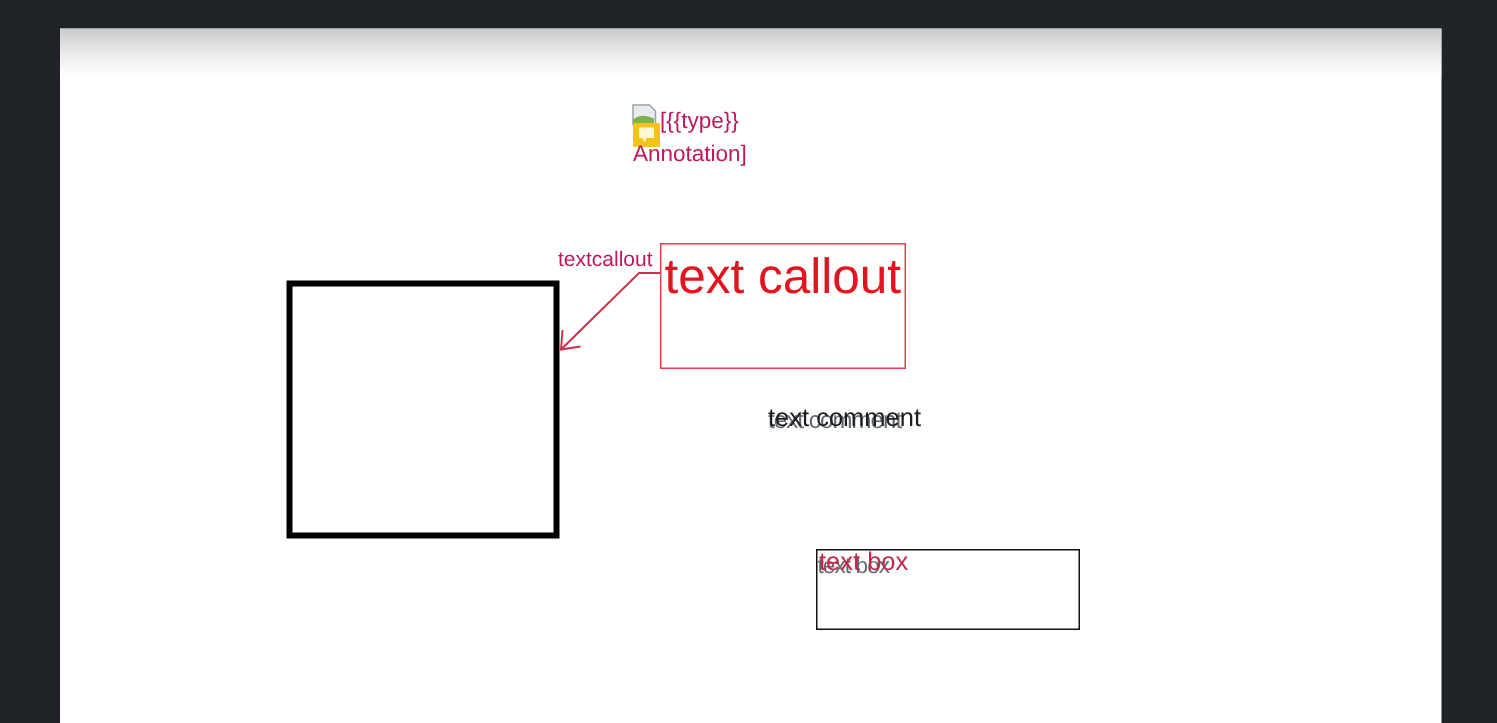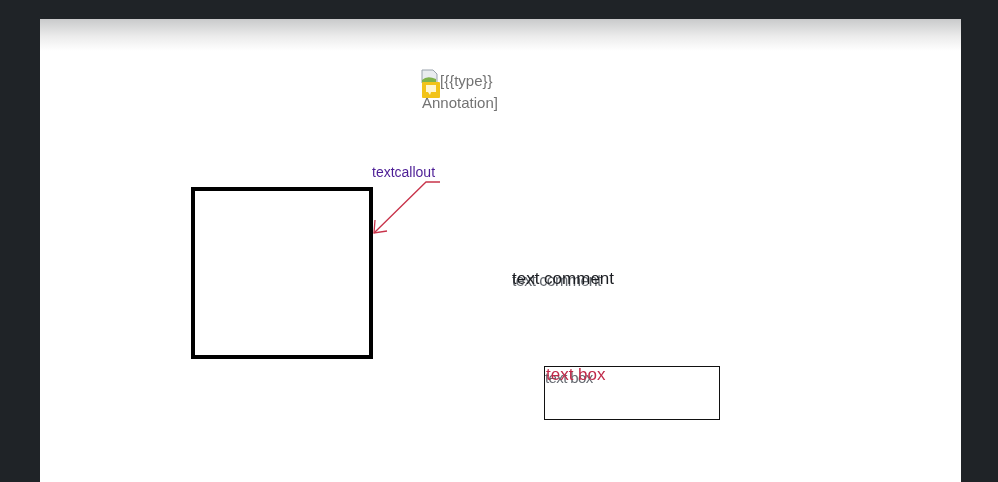--- a/index.html
+++ b/index.html
@@ -19,32 +19,32 @@
       position: absolute; left: 0; top: 0; right: 0; height: 32px;
       background: linear-gradient(to bottom, #c9cacb 0%, #ececec 55%, #ffffff 100%);
     }
     .abs { position: absolute; }
 
     
     .annot-wrap { left: 381px; top: 50px; width: 110px; }
     .annot-icon { position: absolute; left: 0; top: 0; width: 26px; height: 30px; }
     .annot-text {
       position: absolute; left: 1px; top: 1px; width: 100px;
-      font-size: 15px; line-height: 22px; color: #737373;
+      font-size: 15px; line-height: 22px; color: #be185d;
       text-indent: 18px;
     }
 
     
     .square {
       left: 151px; top: 168px; width: 174px; height: 164px;
       border: 4px solid #000;
     }
 
     
-    .callout-label { left: 332px; top: 145px; font-size: 14px; color: #4c1d95; }
+    .callout-label { left: 332px; top: 145px; font-size: 14px; color: #be185d; }
     .callout-box {
       left: 400px; top: 143px; width: 162px; height: 82px;
       border: 1px solid #d8434f;
     }
     .callout-text {
       position: absolute; left: 2px; top: 0px;
       font-size: 33px; line-height: 42px; color: #e4141e;
       width: 160px; white-space: normal;
     }
     .callout-svg { left: 0; top: 0; width: 921px; height: 480px; pointer-events: none; }
@@ -86,20 +86,23 @@
   </div>
 
   <div class="abs square"></div>
 
   <svg class="abs callout-svg" viewBox="0 0 921 480">
     <polyline points="400,163 386,163 334,214" fill="none" stroke="#c8334a" stroke-width="1.3"></polyline>
     <polyline points="335,201 334,214 347,212" fill="none" stroke="#c8334a" stroke-width="1.3"></polyline>
   </svg>
 
   <div class="abs callout-label">textcallout</div>
+  <div class="abs callout-box">
+    <div class="callout-text">text callout</div>
+  </div>
 
   <div class="abs comment-b">text comment</div>
   <div class="abs comment-a">text comment</div>
 
   <div class="abs textbox">
     <div class="textbox-b">text box</div>
     <div class="textbox-a">text box</div>
   </div>
 </div>
 

